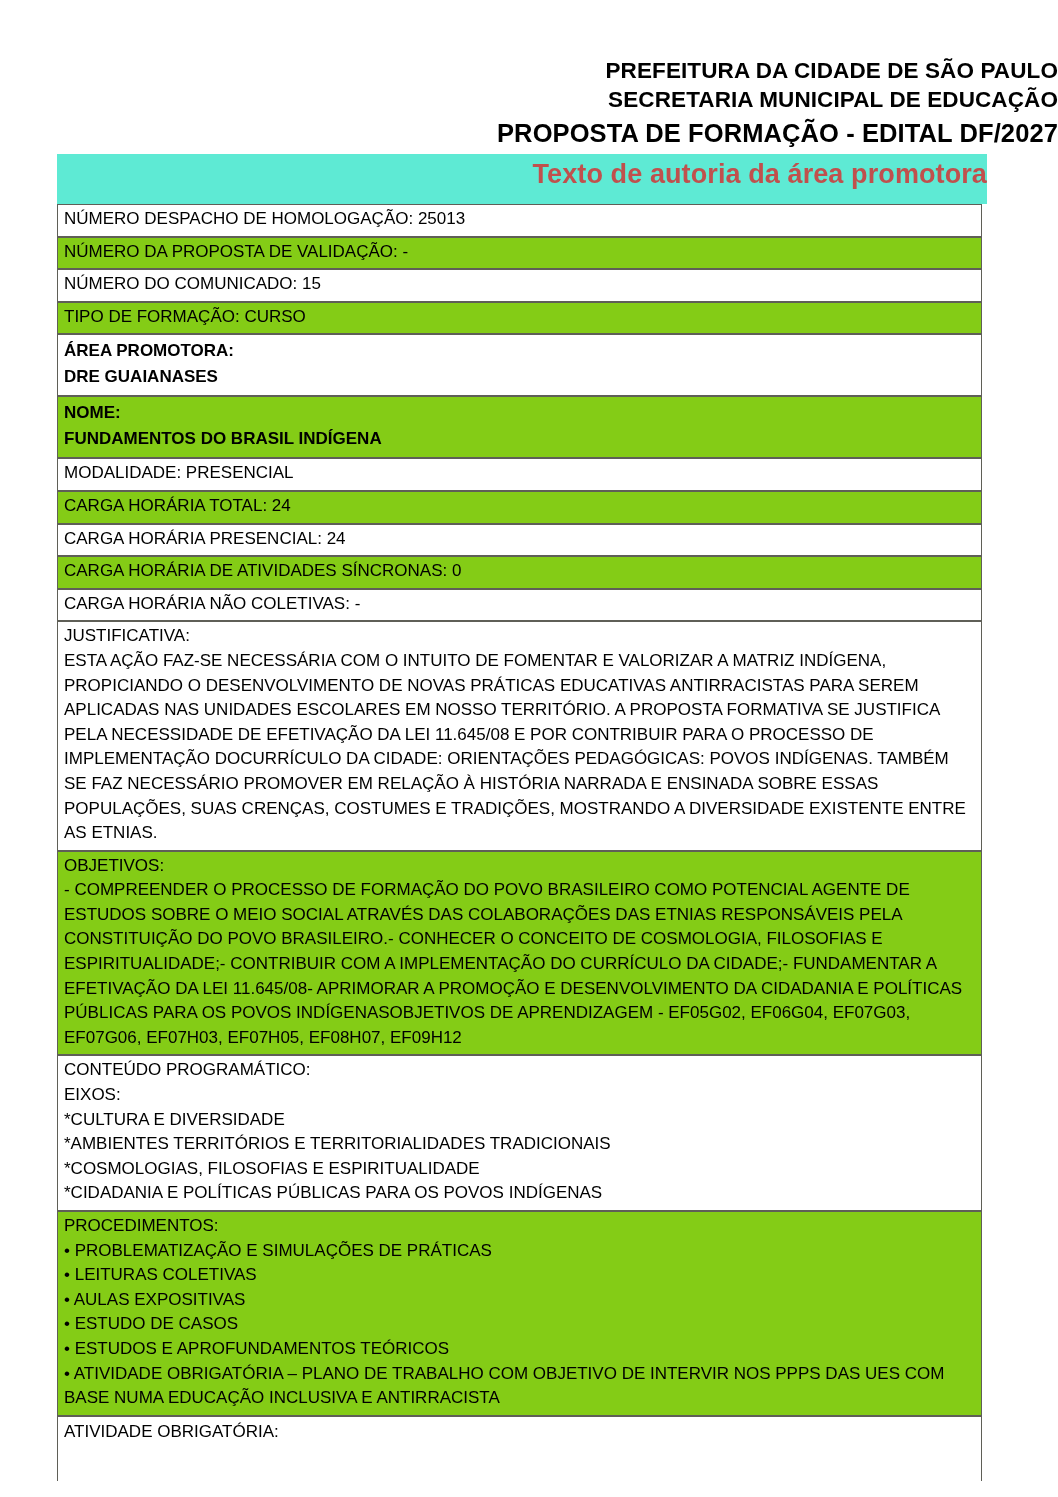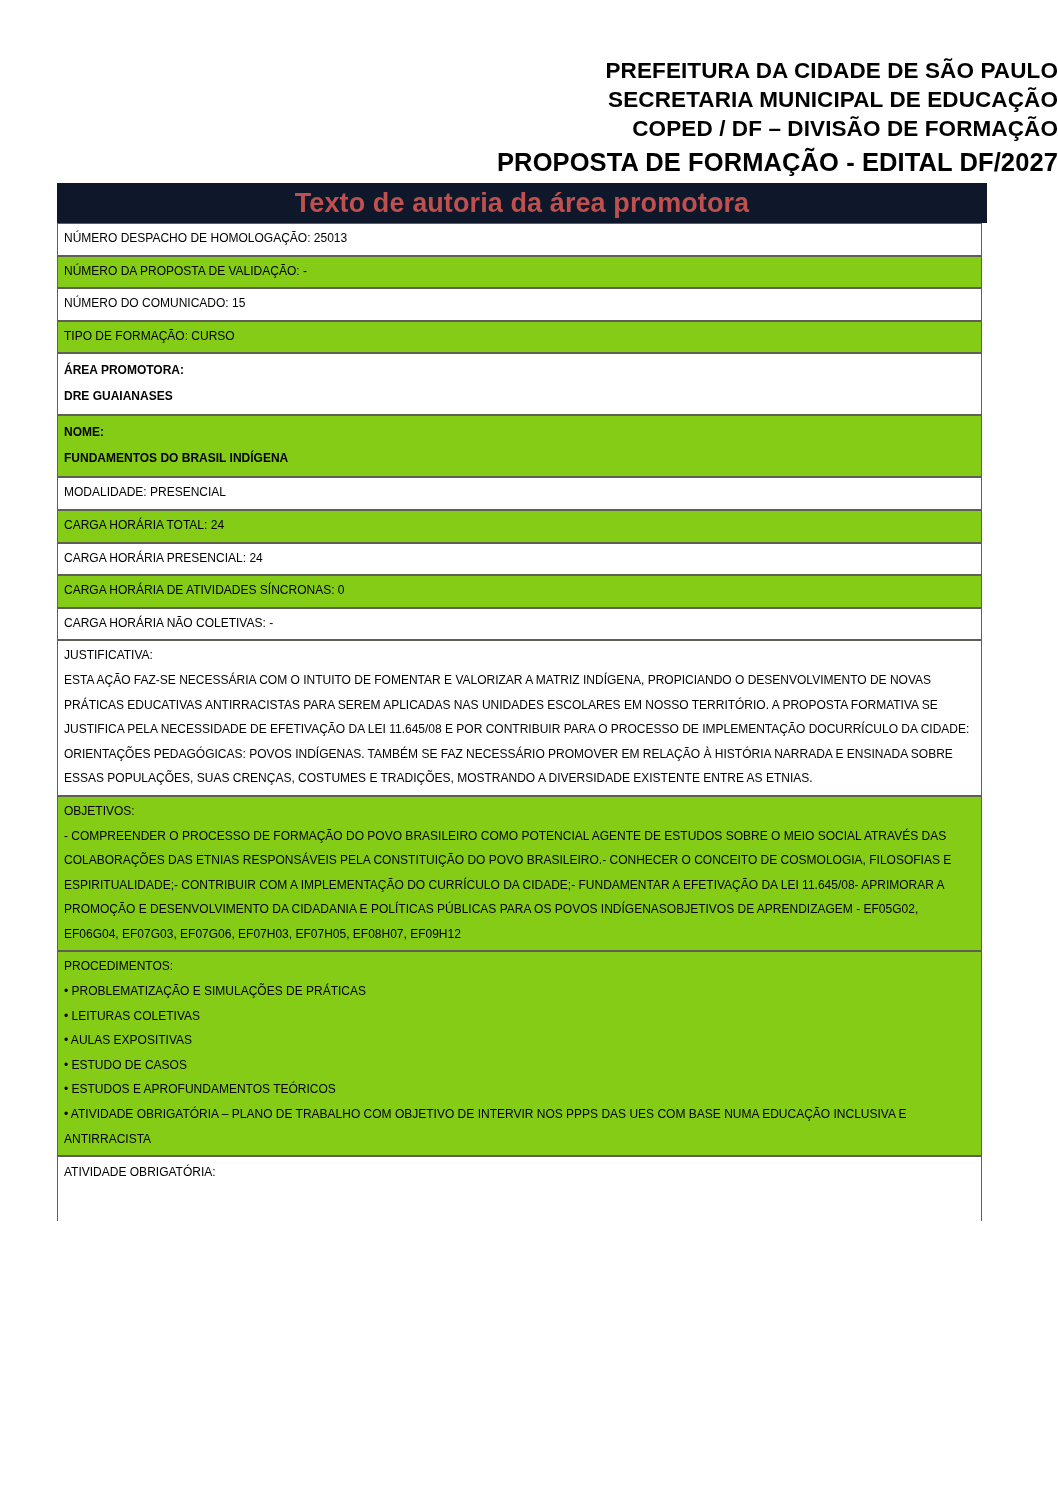--- a/index.html
+++ b/index.html
@@ -36,43 +36,43 @@
   }
   .doc-header .hline-4 {
     font-size: 25.5px;
     line-height: 34px;
     padding-top: 2px;
   }
 
   
   .title-band {
     margin: 4px 71px 0 57px;
-    background: #0f172a;
-    height: 40px;
+    background: #5eead4;
+    height: 50px;
     line-height: 40px;
-    text-align: center;
+    text-align: right;
   }
   .title-band .title-text {
     font-size: 27px;
     font-weight: bold;
     color: #c0504d;
     letter-spacing: 0.1px;
   }
 
   
   .tbl {
     margin: 0 0 0 57px;
     width: 925px;
     border-collapse: separate;
     border-spacing: 0;
   }
   .tbl td {
     border: 1px solid #5f5f57;
     padding: 3px 5px 5px 6px;
-    font-size: 12px;
+    font-size: 17px;
     line-height: 24.6px;
     vertical-align: top;
     background: #ffffff;
     white-space: pre-line;
   }
   .tbl tr.alt td {
     background: #84cc16;
   }
   .tbl td.bold {
     font-weight: bold;
@@ -89,21 +89,20 @@
   }
 </style>
 </head>
 <body>
 
 <div class="page">
 
   <div class="doc-header">
     <div class="hline">PREFEITURA DA CIDADE DE SÃO PAULO</div>
     <div class="hline">SECRETARIA MUNICIPAL DE EDUCAÇÃO</div>
-    <div class="hline">COPED / DF – DIVISÃO DE FORMAÇÃO</div>
     <div class="hline hline-4">PROPOSTA DE FORMAÇÃO - EDITAL DF/2027</div>
   </div>
 
   <div class="title-band">
     <span class="title-text">Texto de autoria da área promotora</span>
   </div>
 
   <table class="tbl">
     <tbody>
         <tr class="tight">
@@ -142,20 +141,28 @@
           <td>CARGA HORÁRIA NÃO COLETIVAS:  -</td>
         </tr>
         <tr class="tight">
           <td>JUSTIFICATIVA:
 ESTA AÇÃO FAZ-SE NECESSÁRIA COM O INTUITO DE FOMENTAR E VALORIZAR A MATRIZ INDÍGENA, PROPICIANDO O DESENVOLVIMENTO DE NOVAS PRÁTICAS EDUCATIVAS ANTIRRACISTAS PARA SEREM APLICADAS NAS UNIDADES ESCOLARES EM NOSSO TERRITÓRIO. A PROPOSTA FORMATIVA SE JUSTIFICA PELA NECESSIDADE DE EFETIVAÇÃO DA LEI 11.645/08 E POR CONTRIBUIR PARA O PROCESSO DE IMPLEMENTAÇÃO DOCURRÍCULO DA CIDADE: ORIENTAÇÕES PEDAGÓGICAS: POVOS INDÍGENAS. TAMBÉM SE FAZ NECESSÁRIO PROMOVER EM RELAÇÃO À HISTÓRIA NARRADA E ENSINADA SOBRE ESSAS POPULAÇÕES, SUAS CRENÇAS, COSTUMES E TRADIÇÕES, MOSTRANDO A DIVERSIDADE EXISTENTE ENTRE AS ETNIAS.</td>
         </tr>
         <tr class="alt tight">
           <td>OBJETIVOS:
 - COMPREENDER O PROCESSO DE FORMAÇÃO DO POVO BRASILEIRO COMO POTENCIAL AGENTE DE ESTUDOS SOBRE O MEIO SOCIAL ATRAVÉS DAS COLABORAÇÕES DAS ETNIAS RESPONSÁVEIS PELA CONSTITUIÇÃO DO POVO BRASILEIRO.- CONHECER O CONCEITO DE COSMOLOGIA, FILOSOFIAS E ESPIRITUALIDADE;- CONTRIBUIR COM A IMPLEMENTAÇÃO DO CURRÍCULO DA CIDADE;- FUNDAMENTAR A EFETIVAÇÃO DA LEI 11.645/08- APRIMORAR A PROMOÇÃO E DESENVOLVIMENTO DA CIDADANIA E POLÍTICAS PÚBLICAS PARA OS POVOS INDÍGENASOBJETIVOS DE APRENDIZAGEM - EF05G02, EF06G04, EF07G03, EF07G06, EF07H03, EF07H05, EF08H07, EF09H12</td>
         </tr>
+        <tr class="tight">
+          <td>CONTEÚDO PROGRAMÁTICO:
+EIXOS:
+*CULTURA E DIVERSIDADE
+*AMBIENTES TERRITÓRIOS E TERRITORIALIDADES TRADICIONAIS
+*COSMOLOGIAS, FILOSOFIAS E ESPIRITUALIDADE
+*CIDADANIA E POLÍTICAS PÚBLICAS PARA OS POVOS INDÍGENAS</td>
+        </tr>
         <tr class="alt tight">
           <td>PROCEDIMENTOS:
 • PROBLEMATIZAÇÃO E SIMULAÇÕES DE PRÁTICAS
 • LEITURAS COLETIVAS
 • AULAS EXPOSITIVAS
 • ESTUDO DE CASOS
 • ESTUDOS E APROFUNDAMENTOS TEÓRICOS
 • ATIVIDADE OBRIGATÓRIA – PLANO DE TRABALHO COM OBJETIVO DE INTERVIR NOS PPPS DAS UES COM BASE NUMA EDUCAÇÃO INCLUSIVA E ANTIRRACISTA</td>
         </tr>
         <tr class="clipped">

